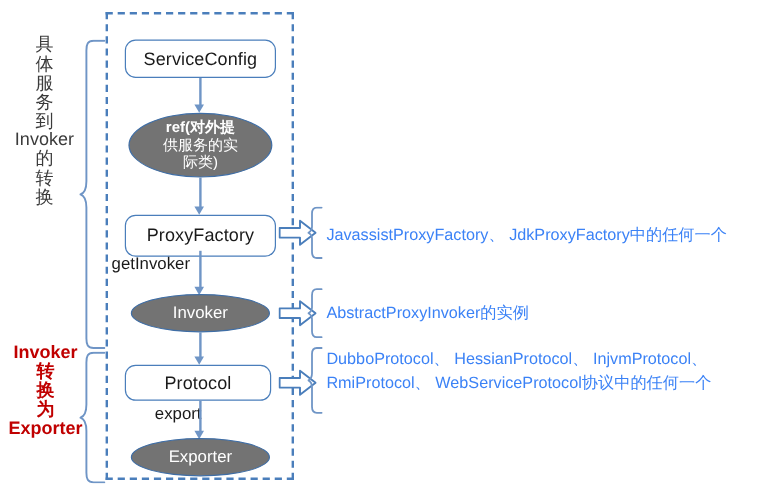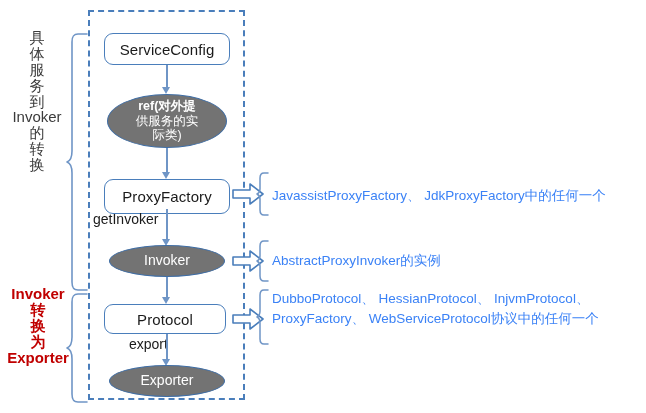--- a/index.html
+++ b/index.html
@@ -227,16 +227,16 @@
   <div class="abs annot" style="left:272px; top:186px;">
     <div>JavassistProxyFactory、 JdkProxyFactory中的任何一个</div>
   </div>
 
   <div class="abs annot center" style="left:272px; top:251px; width:360px;">
     <div>AbstractProxyInvoker的实例</div>
   </div>
 
   <div class="abs annot" style="left:272px; top:289px;">
     <div>DubboProtocol、 HessianProtocol、 InjvmProtocol、</div>
-    <div>ProxyFactory、 WebServiceProtocol协议中的任何一个</div>
+    <div>RmiProtocol、 WebServiceProtocol协议中的任何一个</div>
   </div>
 
 </div>
 
 </body></html>

